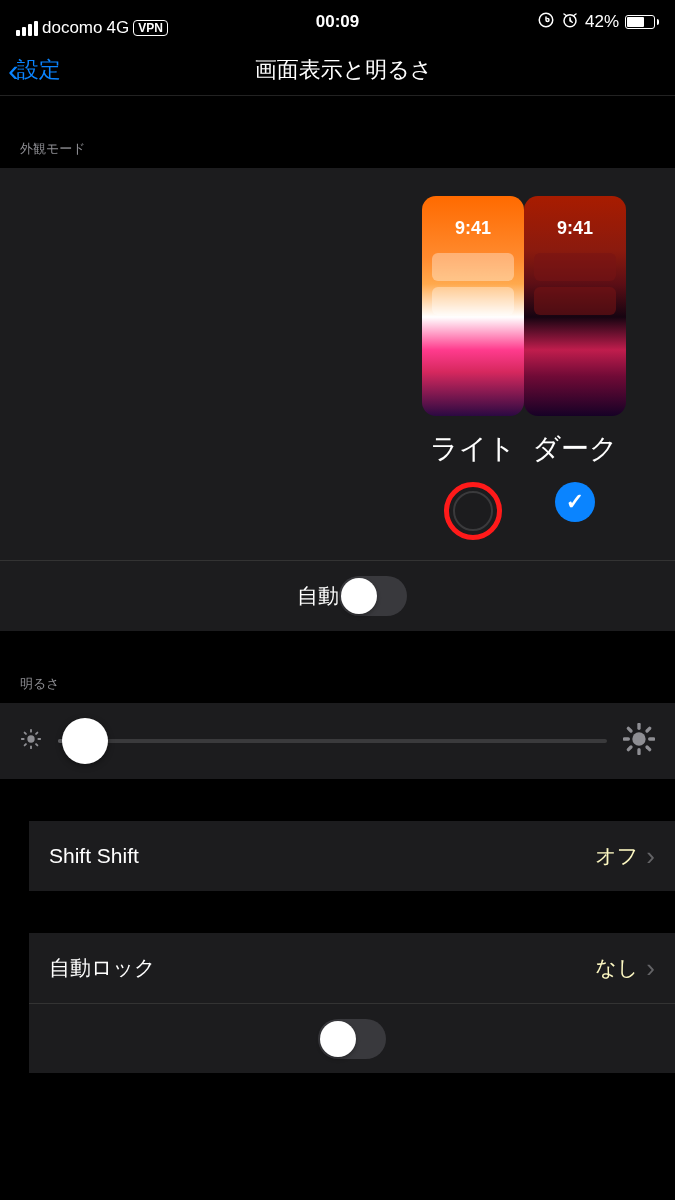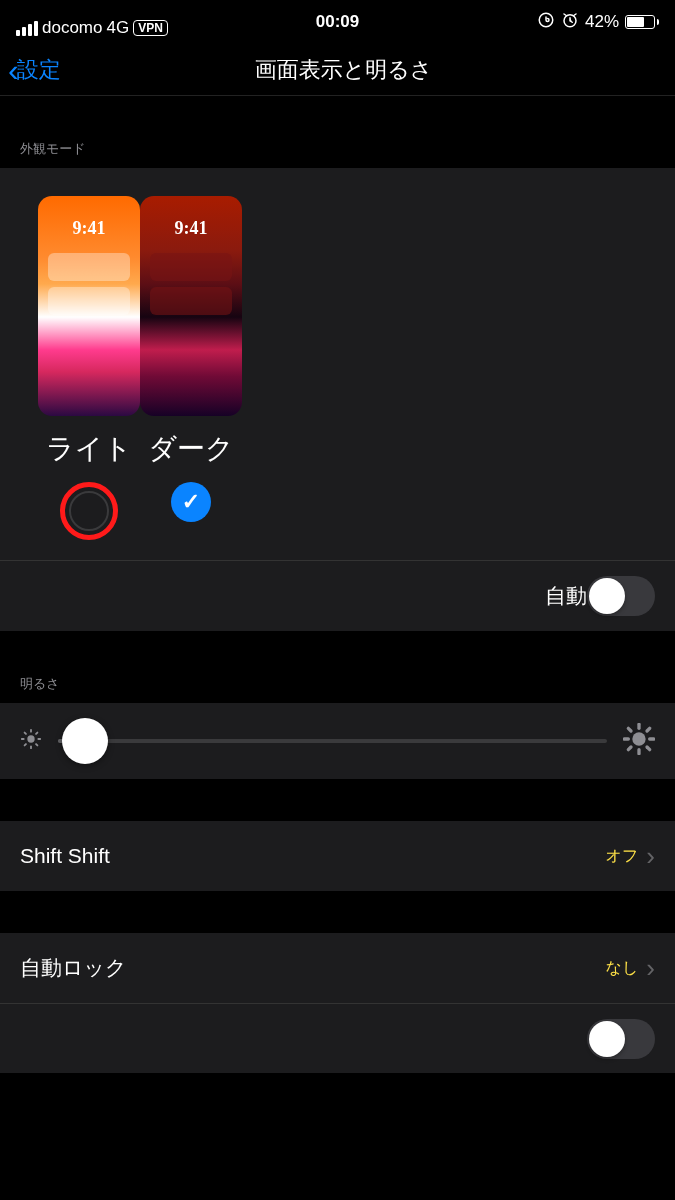--- a/index.html
+++ b/index.html
@@ -67,24 +67,23 @@
     .section-header {
       color: #8e8e93;
       font-size: 13px;
       padding: 44px 20px 10px;
     }
 
     
     .appearance-section { background: #1c1c1e; }
     .appearance-row {
       display: flex;
-      justify-content: flex-start;
-      padding: 28px 38px 20px;
+      justify-content: flex-end;
+      padding: 28px 49px 20px;
       border-bottom: 0.5px solid #333;
-      font-family: Liberation Serif, serif;
     }
     .appearance-option {
       display: flex;
       flex-direction: column;
       align-items: center;
       gap: 14px;
       cursor: pointer;
     }
     .phone-preview {
       width: 102px;
@@ -144,27 +143,28 @@
       color: #fff;
       font-size: 22px;
       font-weight: 700;
     }
 
     
     .list-row {
       background: #1c1c1e;
       display: flex;
       align-items: center;
-      justify-content: flex-end;
+      justify-content: center;
       padding: 14px 20px;
       font-size: 21px;
       min-height: 70px;
+      margin-left: 29px;
     }
     .list-row + .list-row { border-top: 0.5px solid #333; }
-    .row-value { color: #fde047; font-size: 16px; margin-left: auto; margin-right: 8px; }
+    .row-value { color: #fef9c3; font-size: 21px; margin-left: auto; margin-right: 8px; }
     .chevron-right { color: #636366; font-size: 26px; }
 
     
     .toggle {
       width: 68px;
       height: 40px;
       background: #39393d;
       border-radius: 20px;
       position: relative;
       cursor: pointer;

